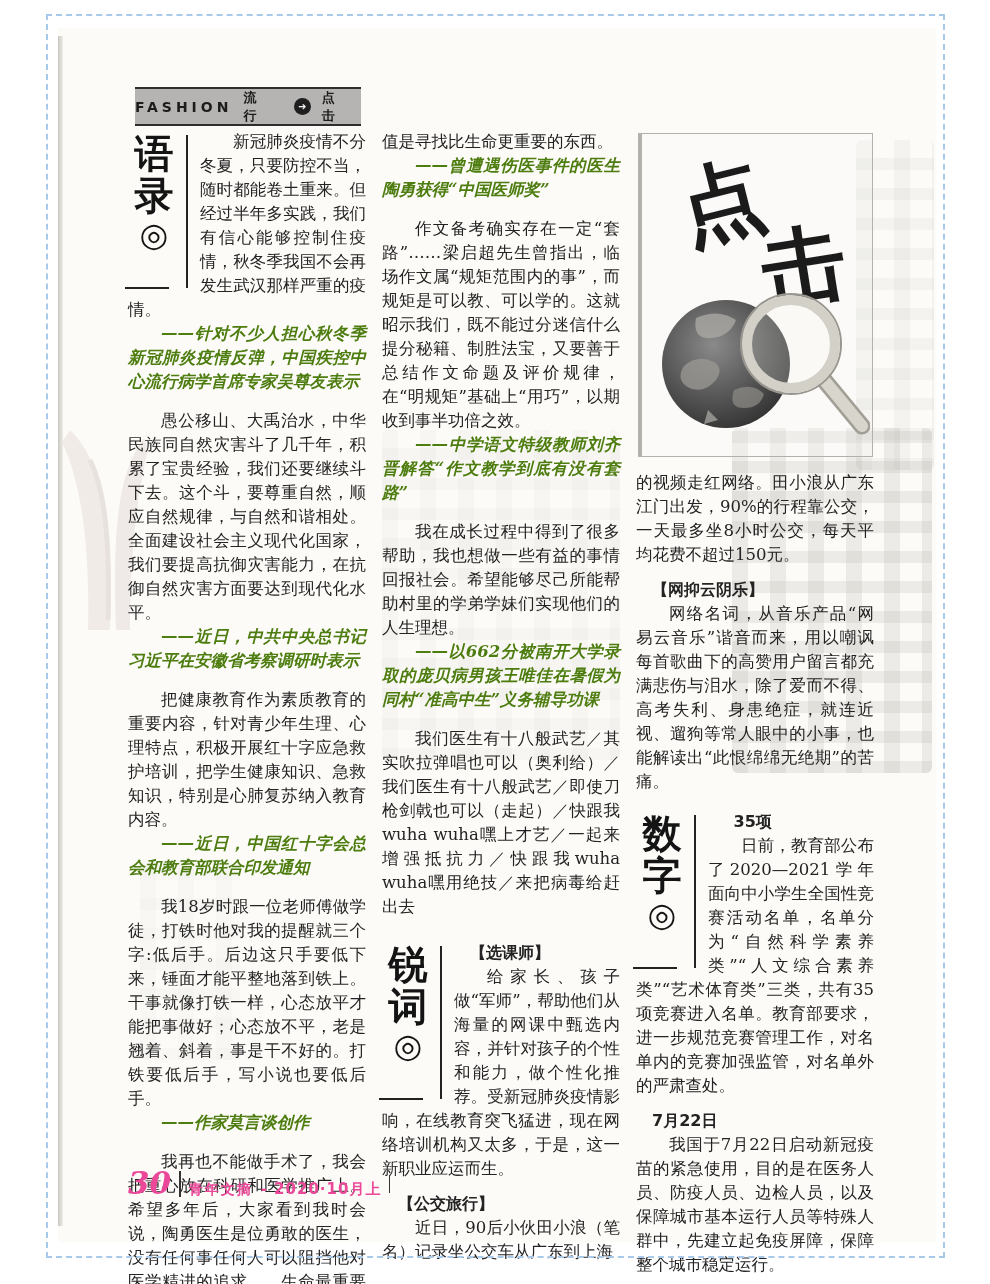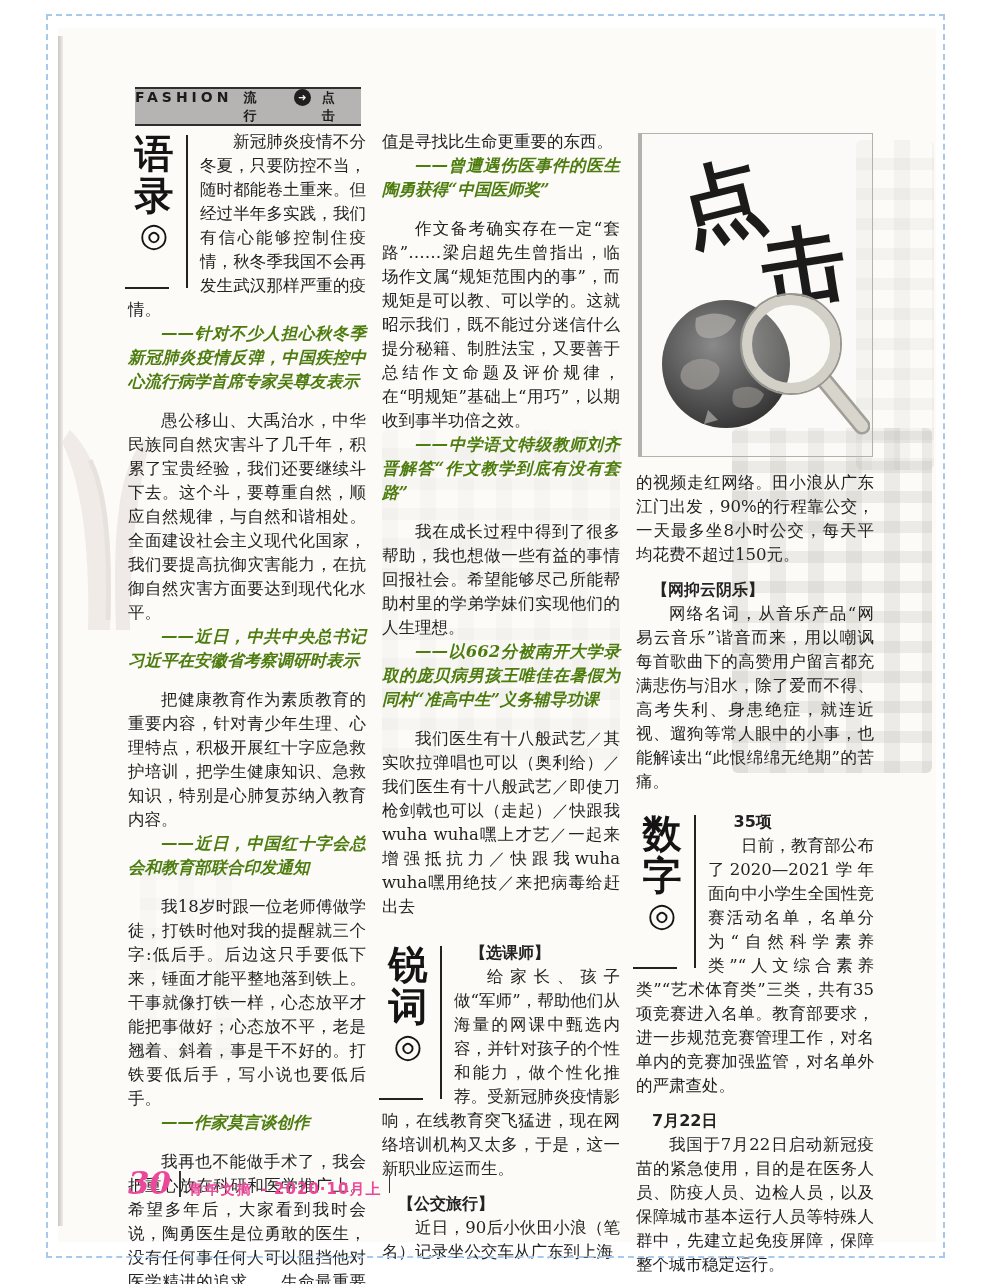--- a/index.html
+++ b/index.html
@@ -29,21 +29,21 @@
     background:
       repeating-linear-gradient(90deg, rgba(158,154,146,.16) 0 16px, transparent 16px 38px),
       repeating-linear-gradient(0deg, rgba(158,154,146,.16) 0 12px, transparent 12px 30px);
   }
   .wm.light{opacity:.55;}
   .wm-book{position:absolute;z-index:1;opacity:.8;}
   
   .header-bar{
     position:absolute;left:135px;top:87px;width:226px;height:35px;z-index:3;
     background:#b5b4b2;border-top:2px solid #2e2e2e;border-bottom:2px solid #2e2e2e;
-    display:flex;align-items:flex-start;justify-content:center;gap:11px;
+    display:flex;align-items:center;justify-content:center;gap:11px;
     font-family:"DejaVu Sans","Liberation Sans",sans-serif;
     font-weight:700;color:#1c1c1c;font-size:14px;
   }
   .header-bar .en{letter-spacing:4px;}
   .header-bar .cn{letter-spacing:6px;font-size:13px;}
   .arrow-dot{
     width:17px;height:17px;border-radius:50%;background:#1f1f1f;color:#f4f3f0;
     display:flex;align-items:center;justify-content:center;font-size:10px;flex:0 0 auto;
   }
   

